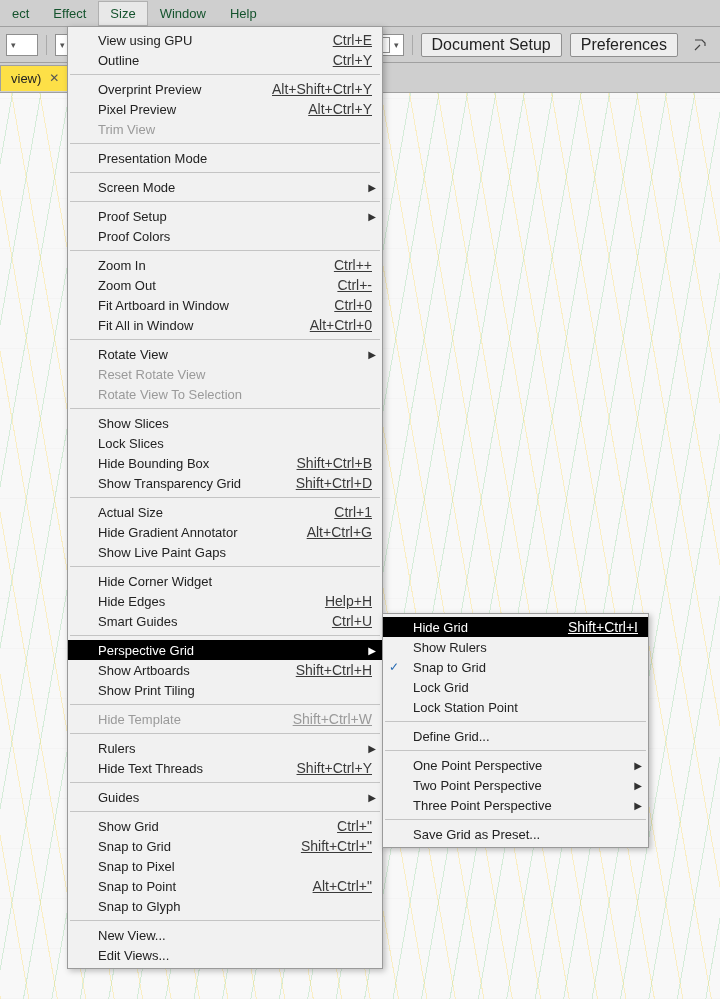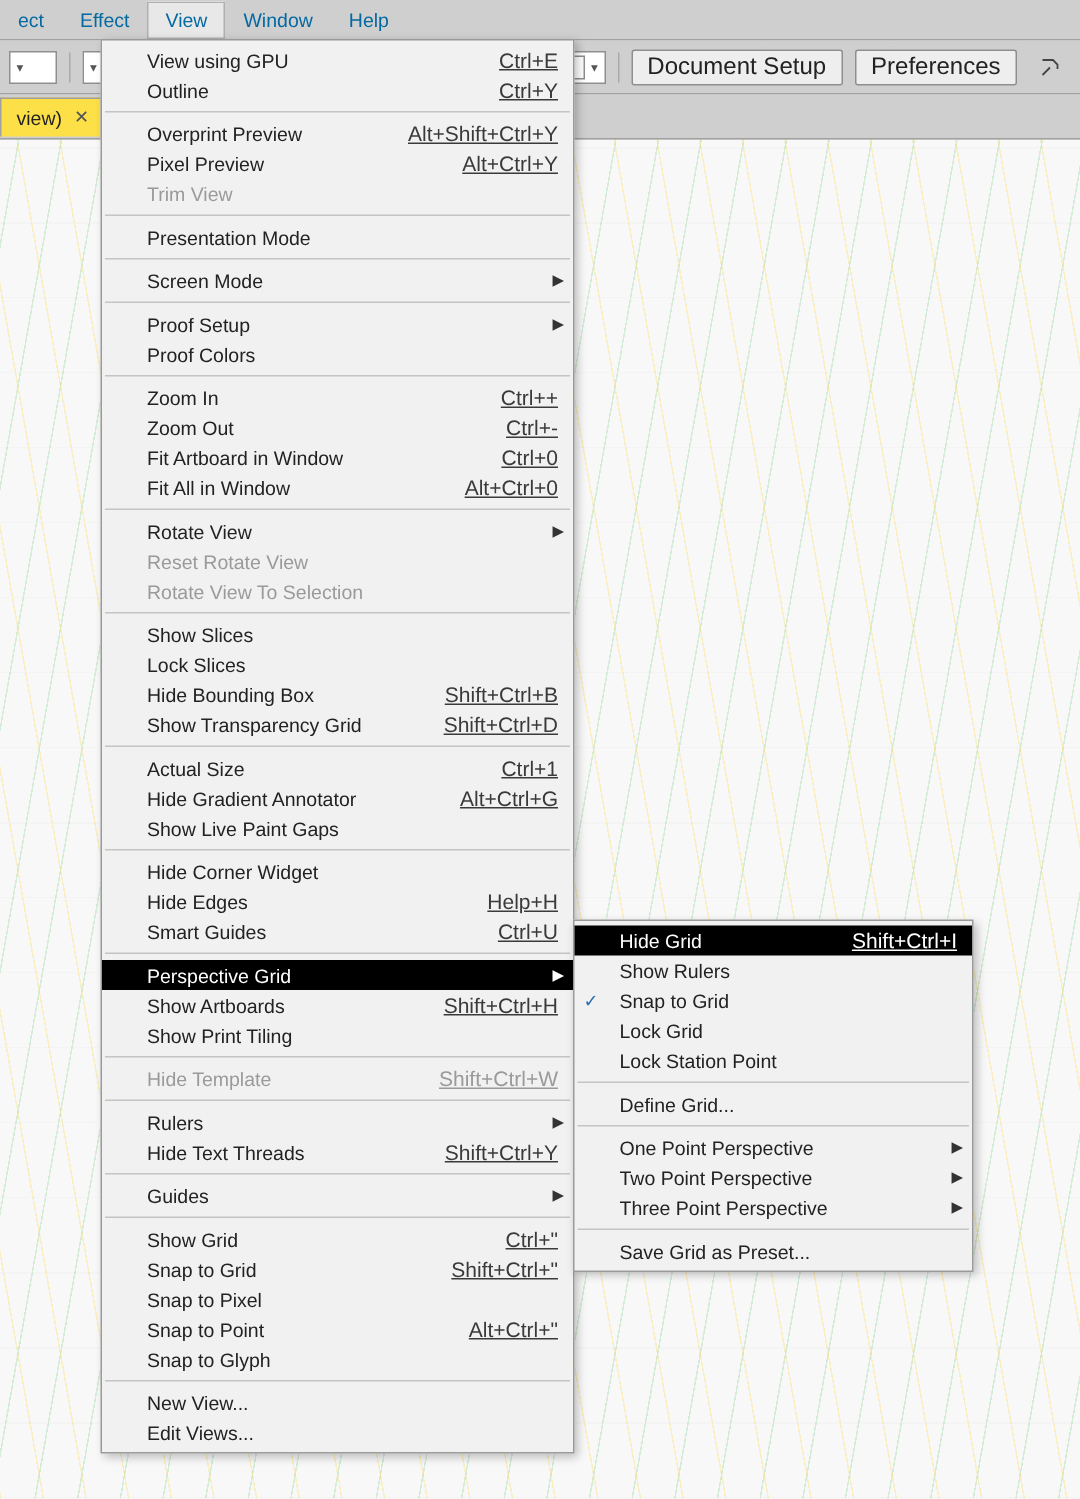--- a/index.html
+++ b/index.html
@@ -6,21 +6,21 @@
     body { width:720px; height:999px; background:#f8f8f8; overflow:hidden; position:relative; color:#222; }
     
     .backdrop { position:absolute; inset:0; background:
       repeating-linear-gradient(80deg, rgba(255,200,0,.35) 0 1px, transparent 1px 28px),
       repeating-linear-gradient(100deg, rgba(80,190,97,.35) 0 1px, transparent 1px 28px),
       repeating-linear-gradient(0deg, rgba(0,0,0,.03) 0 1px, transparent 1px 50px);
       opacity:.6; }
     
     .menubar { position:relative; z-index:3; display:flex; align-items:center; height:27px;
       background:#cfcfcf; border-bottom:1px solid #a0a0a0; padding-left:0; }
-    .menubar .mitem { padding:5px 12px 5px 12px; color:#0369a1; cursor:default;text-align:right; }
+    .menubar .mitem { padding:5px 12px 5px 12px; color:#14532d; cursor:default;text-align:right; }
     .menubar .mitem.active { background:#e8e8e8; box-shadow:0 0 0 1px #b0b0b0 inset; }
     
     .optbar { position:relative; z-index:3; display:flex; align-items:center; gap:8px;
       height:36px; background:#cfcfcf; border-bottom:1px solid #a0a0a0; padding:0 6px; }
     .sel { height:22px; border:1px solid #8f8f8f; background:#fff; display:flex; align-items:center;
       padding:0 4px; gap:4px; }
     .sel .arrow { font-size:9px; color:#555; }
     .swatch { width:22px; height:16px; background:#fff; border:1px solid #8f8f8f; }
     .divider { width:1px; height:20px; background:#aaa; }
     .lbl { color:#2b2b2b; }
@@ -52,21 +52,21 @@
     .spacer { flex:1; }
   </style>
 </head>
 <body>
 
 <div class="backdrop"></div>
 
 <div class="menubar">
   <span class="mitem">ect</span>
   <span class="mitem">Effect</span>
-  <span class="mitem active">View</span>
+  <span class="mitem active">Size</span>
   <span class="mitem">Window</span>
   <span class="mitem">Help</span>
 </div>
 
 <div class="optbar">
   <div class="sel" style="width:32px;">
       <span class="arrow">▾</span>
     </div>
   <div class="divider"></div>
   <div class="sel" style="width:32px;">

